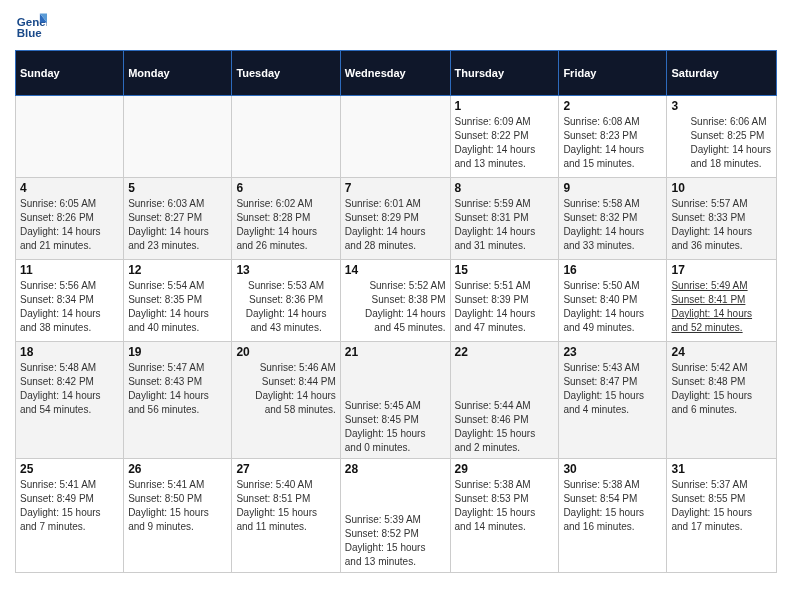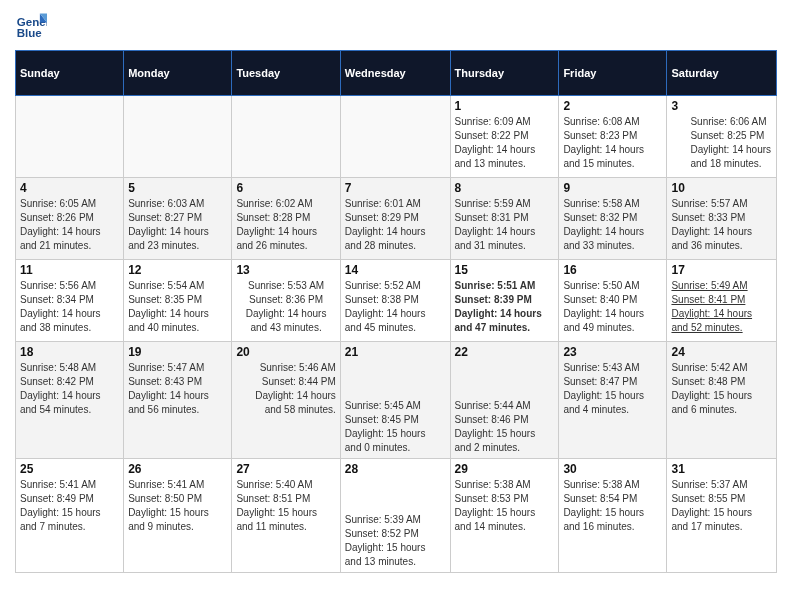--- a/index.html
+++ b/index.html
@@ -212,28 +212,28 @@
           </td>
           <td>
             <span class="day-num">13</span>
             <div class="day-info" style="white-space: pre-line; text-align: center;">Sunrise: 5:53 AM
 Sunset: 8:36 PM
 Daylight: 14 hours
 and 43 minutes.</div>
           </td>
           <td>
             <span class="day-num">14</span>
-            <div class="day-info" style="white-space: pre-line;">Sunrise: 5:52 AM
+            <div class="day-info" style="white-space: pre-line; text-align: right;">Sunrise: 5:52 AM
 Sunset: 8:38 PM
 Daylight: 14 hours
 and 45 minutes.</div>
           </td>
           <td>
             <span class="day-num">15</span>
-            <div class="day-info" style="white-space: pre-line; font-weight: bold;">Sunrise: 5:51 AM
+            <div class="day-info" style="white-space: pre-line;">Sunrise: 5:51 AM
 Sunset: 8:39 PM
 Daylight: 14 hours
 and 47 minutes.</div>
           </td>
           <td>
             <span class="day-num">16</span>
             <div class="day-info" style="white-space: pre-line;">Sunrise: 5:50 AM
 Sunset: 8:40 PM
 Daylight: 14 hours
 and 49 minutes.</div>

